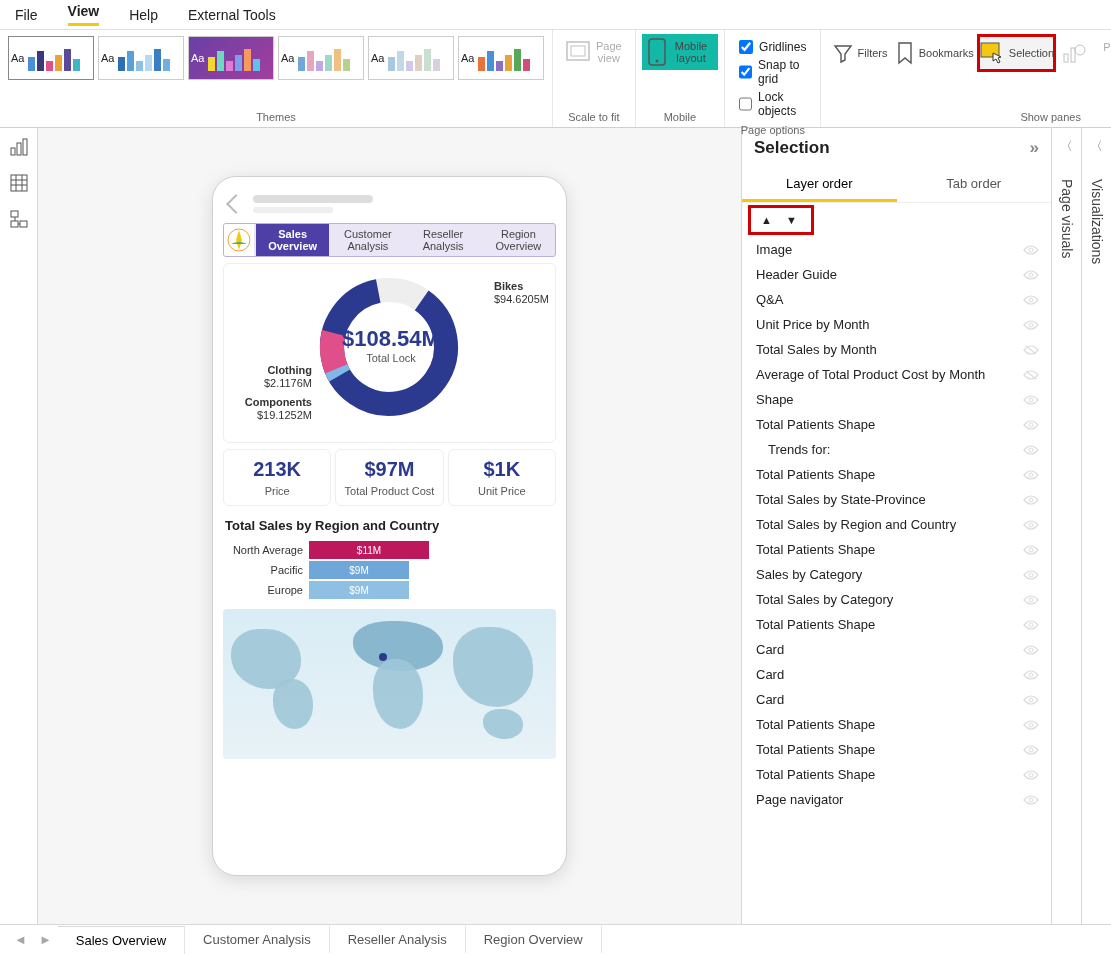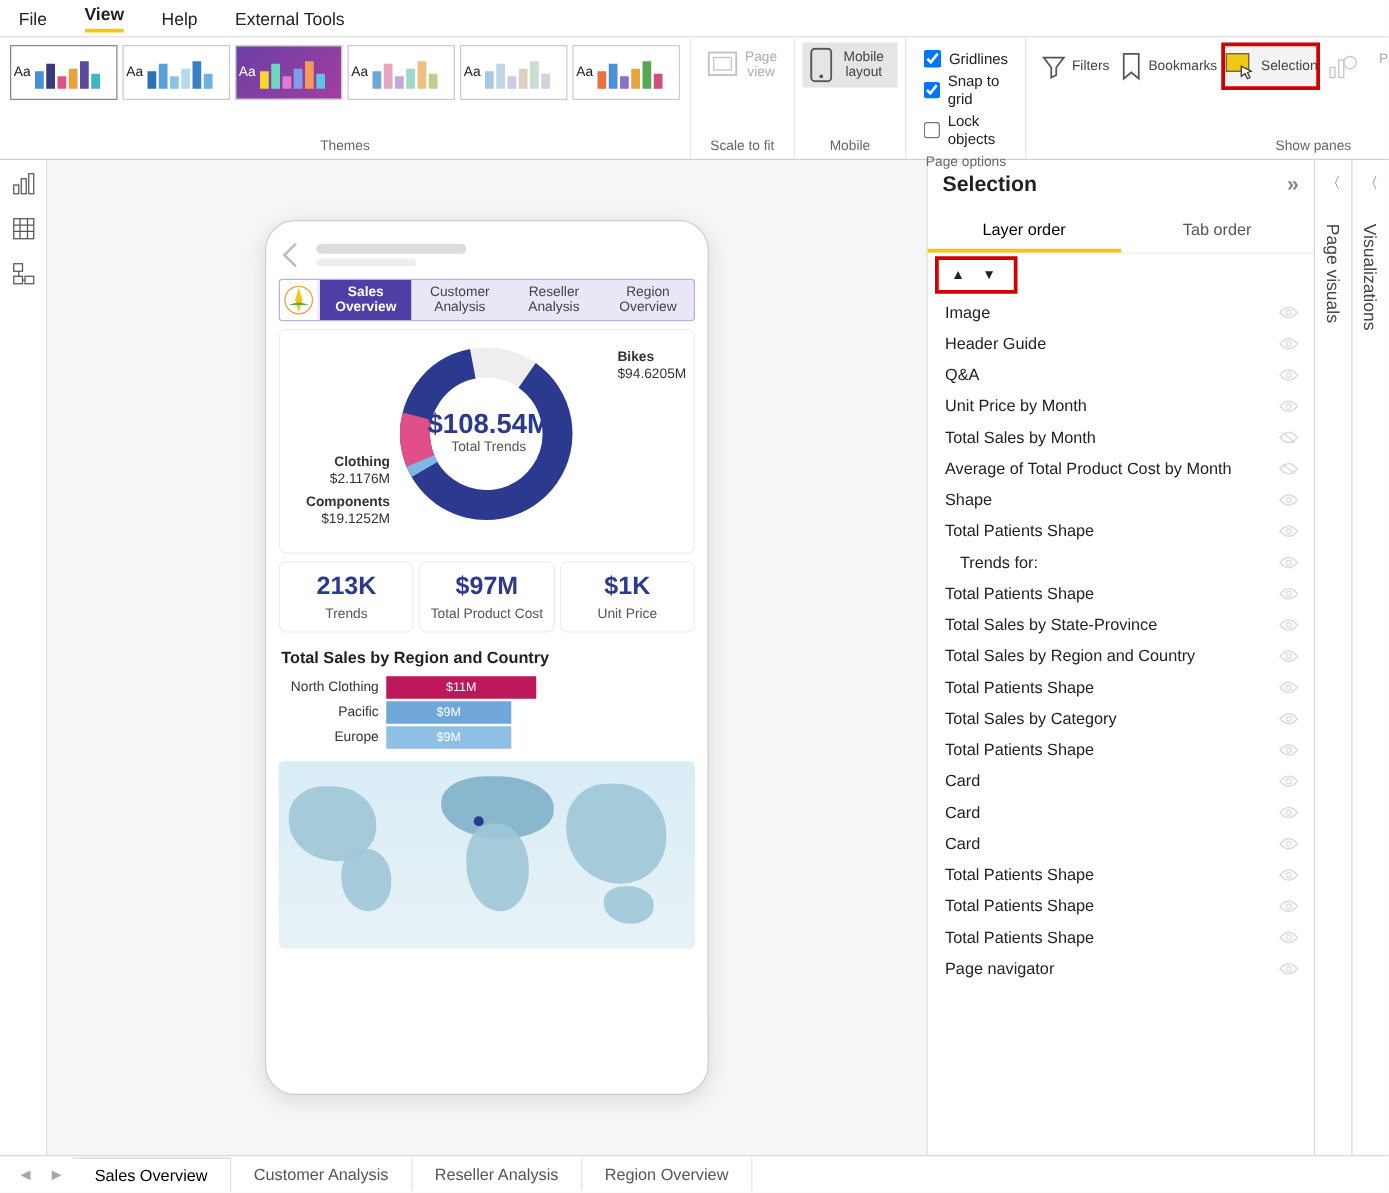--- a/index.html
+++ b/index.html
@@ -165,21 +165,21 @@
             <rect x="2" y="2" width="22" height="18" fill="none" stroke="#777" stroke-width="1.5"></rect>
             <rect x="6" y="6" width="14" height="10" fill="none" stroke="#777"></rect>
           </svg>
         </div>
       <span>Page view</span>
     </div>
     <div class="glabel">Scale to fit</div>
   </div>
 
   <div class="rgroup">
-    <div class="ribbon-btn" style="background:#e5e5e5">
+    <div class="ribbon-btn" style="background:#14b8a6">
       <div class="ric">
           <svg width="18" height="28">
             <rect x="1" y="1" width="16" height="26" rx="3" fill="none" stroke="#555" stroke-width="1.5"></rect>
             <circle cx="9" cy="23" r="1.5" fill="#555"></circle>
           </svg>
         </div>
       <span>Mobile layout</span>
     </div>
     <div class="glabel">Mobile</div>
   </div>
@@ -307,46 +307,46 @@
 
       <div class="donut-card">
         <svg class="donut-svg" width="150" height="150" viewBox="0 0 100 100">
           <circle cx="50" cy="50" r="38" fill="none" stroke="#eee" stroke-width="16"></circle>
           <circle cx="50" cy="50" r="38" fill="none" stroke="#2b3a8f" stroke-width="16" stroke-dasharray="208 239" transform="rotate(-55 50 50)"></circle>
           <circle cx="50" cy="50" r="38" fill="none" stroke="#e04f8a" stroke-width="16" stroke-dasharray="26 239" transform="rotate(155 50 50)"></circle>
           <circle cx="50" cy="50" r="38" fill="none" stroke="#7fb8e8" stroke-width="16" stroke-dasharray="5 239" transform="rotate(150 50 50)"></circle>
         </svg>
         <div class="donut-center">
           <div class="big">$108.54M</div>
-          <div class="sm">Total Trends</div>
+          <div class="sm">Total Lock</div>
         </div>
         <div class="dlbl" style="right:6px;top:16px"><b>Bikes</b><br><span>$94.6205M</span></div>
         <div class="dlbl" style="left:2px;top:100px;text-align:right;width:86px"><b>Clothing</b><br><span>$2.1176M</span></div>
         <div class="dlbl" style="left:2px;top:132px;text-align:right;width:86px"><b>Components</b><br><span>$19.1252M</span></div>
       </div>
 
       <div class="kpis" id="kpis">
           <div class="kpi">
             <div class="v">213K</div>
-            <div class="t">Trends</div>
+            <div class="t">Price</div>
           </div>
           <div class="kpi">
             <div class="v">$97M</div>
             <div class="t">Total Product Cost</div>
           </div>
           <div class="kpi">
             <div class="v">$1K</div>
             <div class="t">Unit Price</div>
           </div>
         </div>
 
       <div class="chart-title">Total Sales by Region and Country</div>
       <div id="hbars">
           <div class="hbar">
-            <div class="cat">North Clothing</div>
+            <div class="cat">North Average</div>
             <div class="bar" style="width:120px;background:#be185d">$11M</div>
           </div>
           <div class="hbar">
             <div class="cat">Pacific</div>
             <div class="bar" style="width:100px;background:#6fa8d8">$9M</div>
           </div>
           <div class="hbar">
             <div class="cat">Europe</div>
             <div class="bar" style="width:100px;background:#8fc0e4">$9M</div>
           </div>
@@ -487,20 +487,29 @@
         <div class="layer">
           <span>Total Patients Shape</span>
           <span class="eye">
             <svg width="16" height="12">
               <path d="M1 6q7-8 14 0q-7 8-14 0z" fill="none" stroke="#999" stroke-width="1.2"></path>
               <circle cx="8" cy="6" r="2" fill="none" stroke="#999"></circle>
             </svg>
           </span>
         </div>
         <div class="layer">
+          <span>Sales by Category</span>
+          <span class="eye">
+            <svg width="16" height="12">
+              <path d="M1 6q7-8 14 0q-7 8-14 0z" fill="none" stroke="#999" stroke-width="1.2"></path>
+              <circle cx="8" cy="6" r="2" fill="none" stroke="#999"></circle>
+            </svg>
+          </span>
+        </div>
+        <div class="layer">
           <span>Total Sales by Category</span>
           <span class="eye">
             <svg width="16" height="12">
               <path d="M1 6q7-8 14 0q-7 8-14 0z" fill="none" stroke="#999" stroke-width="1.2"></path>
               <circle cx="8" cy="6" r="2" fill="none" stroke="#999"></circle>
             </svg>
           </span>
         </div>
         <div class="layer">
           <span>Total Patients Shape</span>

